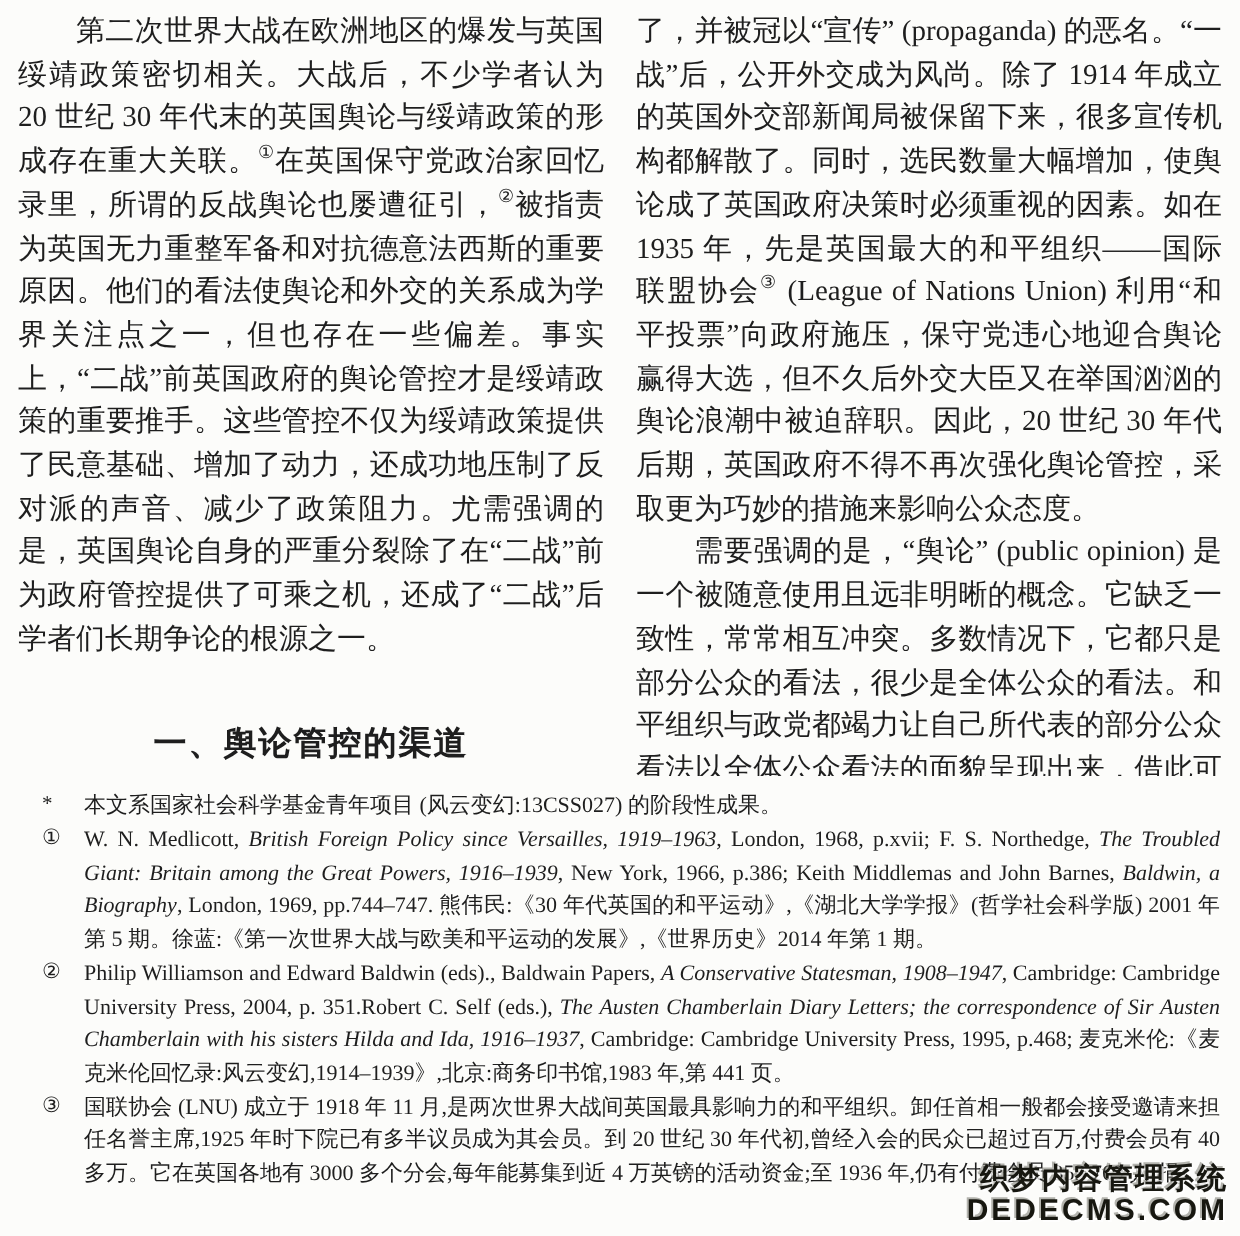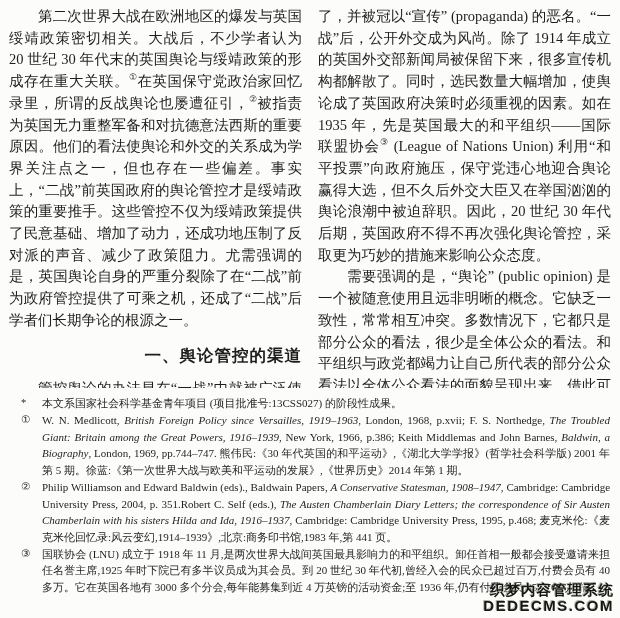--- a/index.html
+++ b/index.html
@@ -24,24 +24,24 @@
   .col{width:293px;position:relative;}
   .body-text{
     margin:0;
     font-size:14.5px;
     line-height:21.7px;
     text-align:justify;
   }
   .indent{text-indent:2em;}
   .body-text sup{font-size:0.62em;line-height:0;}
   .section-heading{
-    margin:13px 0 11px 0;
+    margin:29px 0 11px 0;
     font-size:16.5px;
     font-weight:bold;
-    text-align:right;
+    text-align:center;
     letter-spacing:1px;
   }
   .received-block{position:absolute;left:0;bottom:0;width:100%;}
   .received-line{margin:0;font-size:13.5px;line-height:18px;}
   .received-label{
     font-family:"Liberation Sans","DejaVu Sans",sans-serif;
     font-weight:bold;
   }
   .footnote-rule{
     width:128px;
@@ -87,21 +87,21 @@
     <div class="col">
       <p class="body-text"><span>了，并被冠以“宣传” (propaganda) 的恶名。“一战”后，公开外交成为风尚。除了 1914 年成立的英国外交部新闻局被保留下来，很多宣传机构都解散了。同时，选民数量大幅增加，使舆论成了英国政府决策时必须重视的因素。如在 1935 年，先是英国最大的和平组织——国际联盟协会</span><sup>③</sup><span> (League of Nations Union) 利用“和平投票”向政府施压，保守党违心地迎合舆论赢得大选，但不久后外交大臣又在举国汹汹的舆论浪潮中被迫辞职。因此，20 世纪 30 年代后期，英国政府不得不再次强化舆论管控，采取更为巧妙的措施来影响公众态度。</span></p>
       <p class="body-text indent">需要强调的是，“舆论” (public opinion) 是一个被随意使用且远非明晰的概念。它缺乏一致性，常常相互冲突。多数情况下，它都只是部分公众的看法，很少是全体公众的看法。和平组织与政党都竭力让自己所代表的部分公众看法以全体公众看法的面貌呈现出来，借此可宣称自己的行动或政策顺乎民意，而能否塑造有利于自己的舆论是成败的关键。</p>
     </div>
 
   </div>
 
   <div class="footnotes">
     <div class="footnote">
       <span class="fn-marker">*</span>
-      <span class="fn-text"><span>本文系国家社会科学基金青年项目 (项目批准号:13CSS027) 的阶段性成果。</span></span>
+      <span class="fn-text"><span>本文系国家社会科学基金青年项目 (风云变幻:13CSS027) 的阶段性成果。</span></span>
     </div>
     <div class="footnote">
       <span class="fn-marker">①</span>
       <span class="fn-text"><span>W. N. Medlicott, </span><span class="it">British Foreign Policy since Versailles, 1919–1963</span><span>, London, 1968, p.xvii; F. S. Northedge, </span><span class="it">The Troubled Giant: Britain among the Great Powers, 1916–1939</span><span>, New York, 1966, p.386; Keith Middlemas and John Barnes, </span><span class="it">Baldwin, a Biography</span><span>, London, 1969, pp.744–747. 熊伟民:《30 年代英国的和平运动》,《湖北大学学报》(哲学社会科学版) 2001 年第 5 期。徐蓝:《第一次世界大战与欧美和平运动的发展》,《世界历史》2014 年第 1 期。</span></span>
     </div>
     <div class="footnote">
       <span class="fn-marker">②</span>
       <span class="fn-text"><span>Philip Williamson and Edward Baldwin (eds)., Baldwain Papers, </span><span class="it">A Conservative Statesman, 1908–1947</span><span>, Cambridge: Cambridge University Press, 2004, p. 351.Robert C. Self (eds.), </span><span class="it">The Austen Chamberlain Diary Letters; the correspondence of Sir Austen Chamberlain with his sisters Hilda and Ida, 1916–1937</span><span>, Cambridge: Cambridge University Press, 1995, p.468; 麦克米伦:《麦克米伦回忆录:风云变幻,1914–1939》,北京:商务印书馆,1983 年,第 441 页。</span></span>
     </div>
     <div class="footnote">

